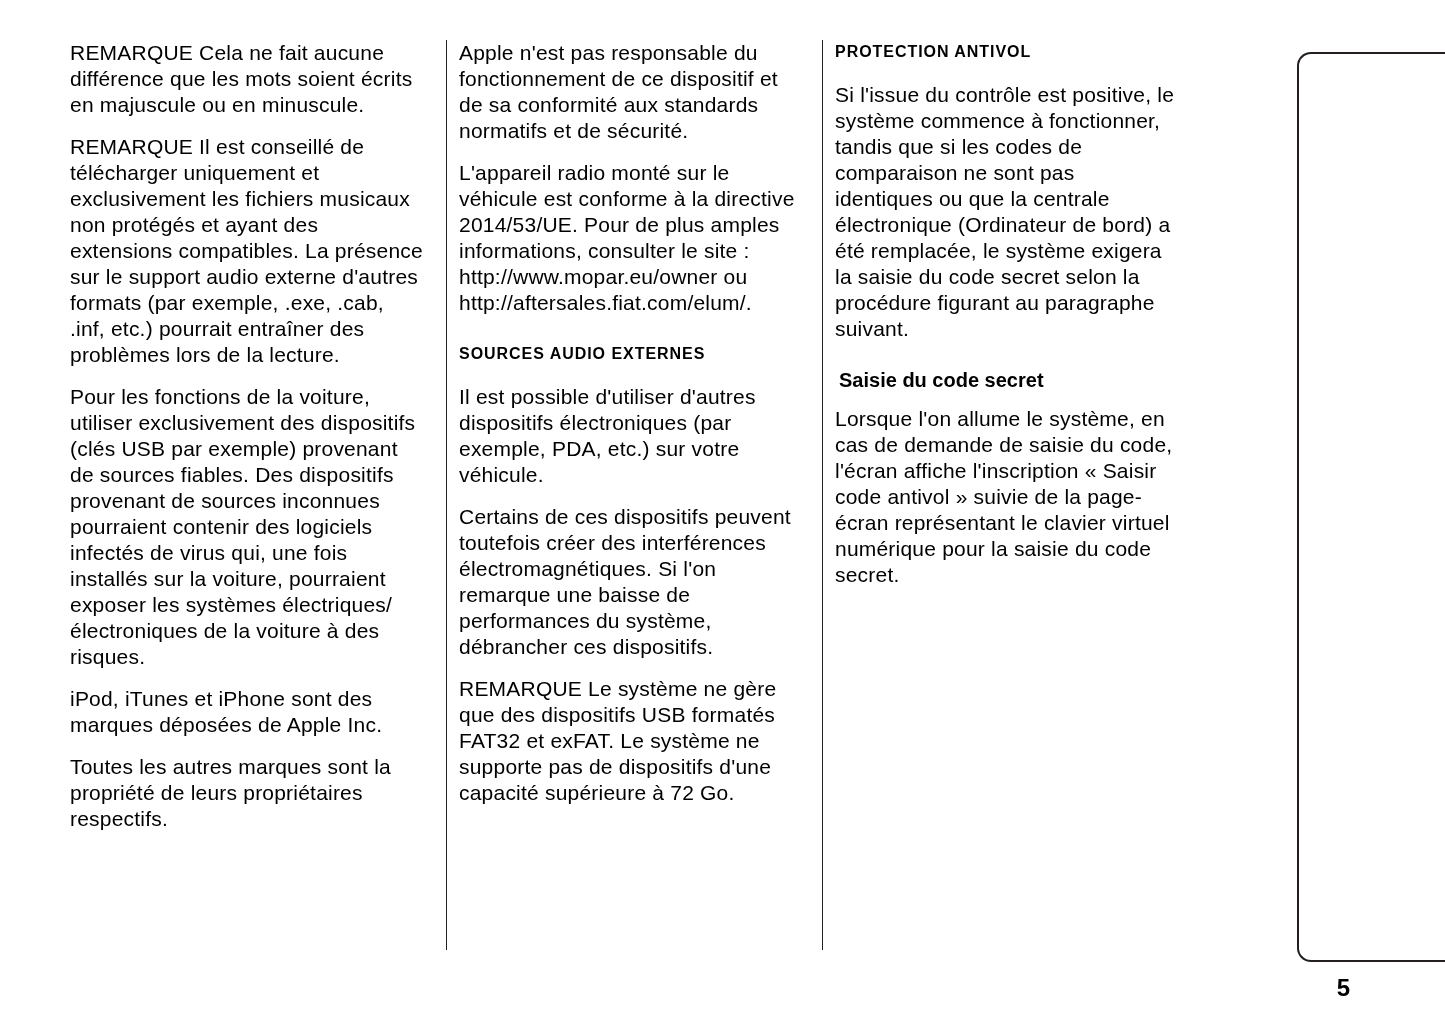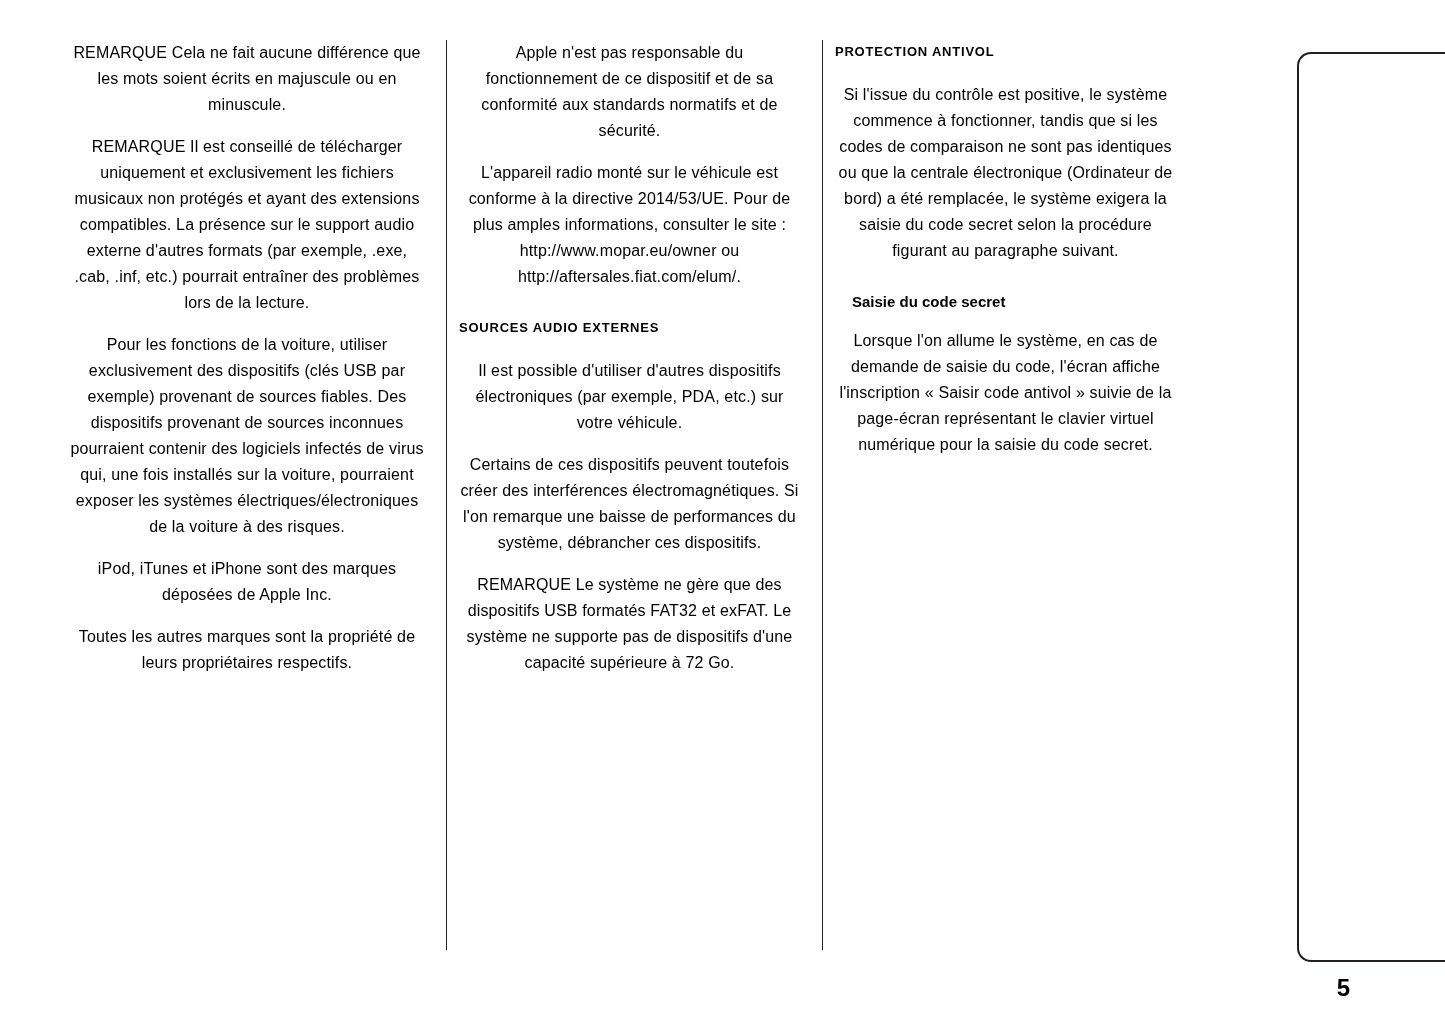--- a/index.html
+++ b/index.html
@@ -36,39 +36,38 @@
     padding-right: 22px;
     box-sizing: border-box;
     position: relative;
   }
   .col + .col {
     border-left: 1px solid #231f20;
     padding-left: 12px;
   }
   .col p {
     margin: 0 0 16px 0;
-    font-size: 16px;
+    font-size: 21px;
     line-height: 26px;
     letter-spacing: 0.01em;
-    text-align: center;
   }
   h2.sect {
     margin: 26px 0 18px 0;
-    font-size: 13px;
+    font-size: 16px;
     line-height: 24px;
     font-weight: bold;
     letter-spacing: 0.06em;
     text-transform: uppercase;
   }
   h2.sect.first {
     margin-top: 0;
   }
   h3.sub {
-    margin: 26px 0 14px 17px;
-    font-size: 15px;
+    margin: 26px 0 14px 4px;
+    font-size: 20px;
     line-height: 24px;
     font-weight: bold;
   }
   .right-tab {
     position: absolute;
     right: 0;
     top: 52px;
     width: 148px;
     height: 910px;
     border: 2px solid #231f20;

